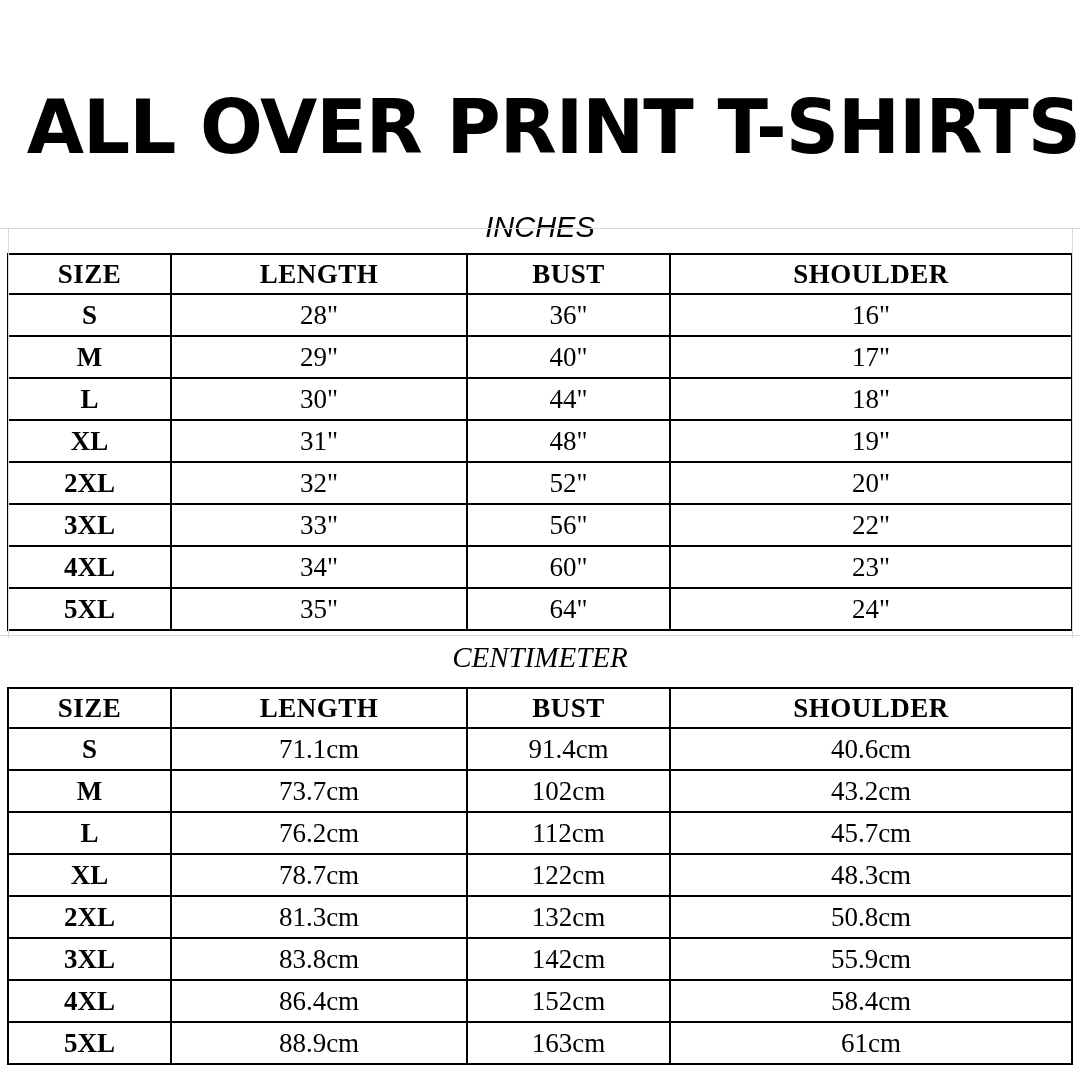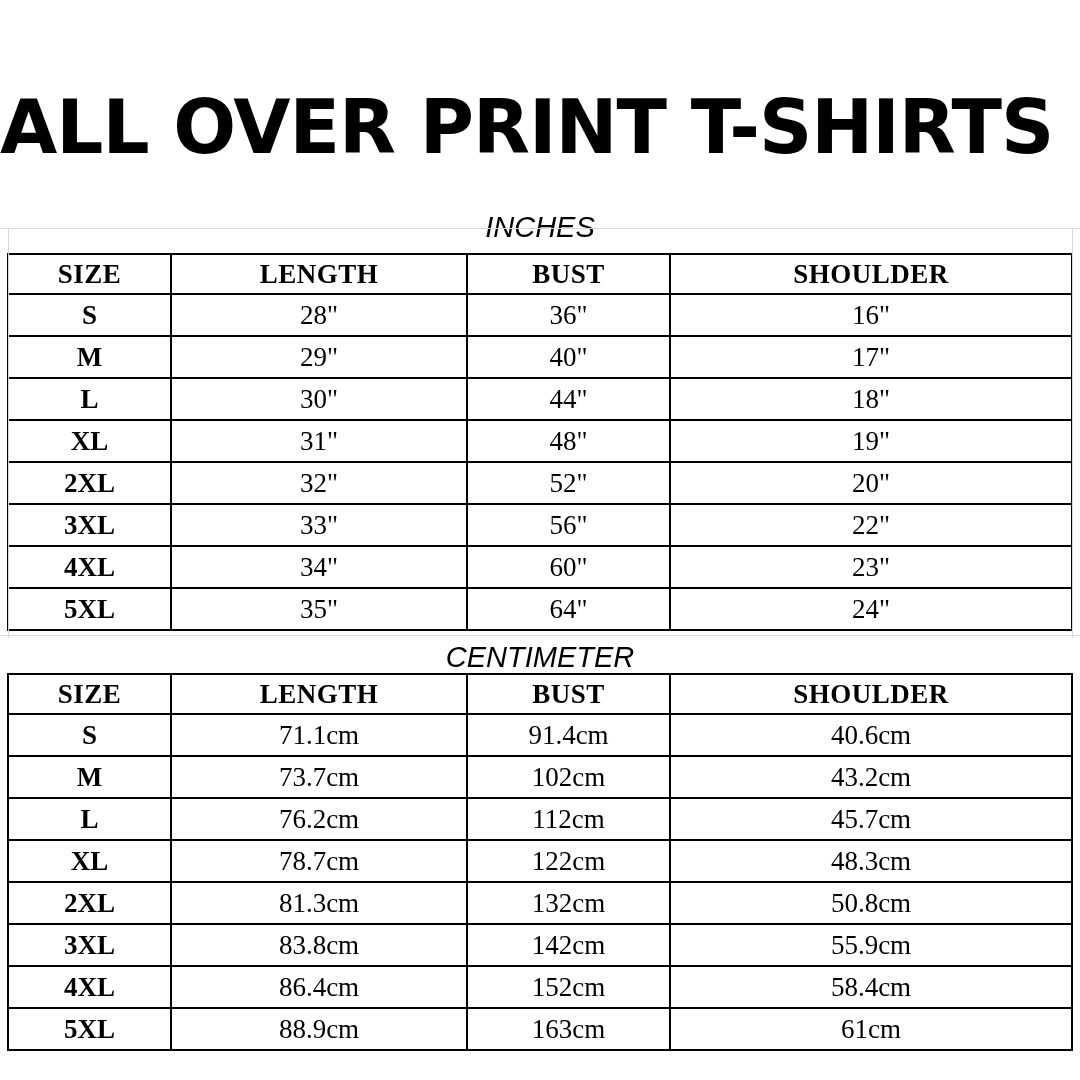--- a/index.html
+++ b/index.html
@@ -20,37 +20,37 @@
     height: 1080px;
     box-sizing: border-box;
   }
 
   
   .title {
     font-family: "DejaVu Sans", sans-serif;
     font-weight: 700;
     font-size: 74px;
     letter-spacing: -1px;
-    text-align: left;
+    text-align: right;
     line-height: 1;
     padding-top: 40px;
     white-space: nowrap;
   }
 
   
   .unit-caption {
     font-family: "Liberation Sans", sans-serif;
     font-style: italic;
     font-weight: 400;
     font-size: 29px;
     text-align: center;
     line-height: 1;
   }
   #caption-inches { margin-top: 37px; margin-bottom: 11px; }
-  #caption-cm { margin-top: 12px; margin-bottom: 1px; }
+  #caption-cm { margin-top: 12px; margin-bottom: 15px; font-family: Liberation Serif, serif; }
 
   
   table.size-table {
     border-collapse: collapse;
     width: 1064px;
     margin: 0 auto;
     table-layout: fixed;
   }
   table.size-table td {
     border: 2px solid #000000;

